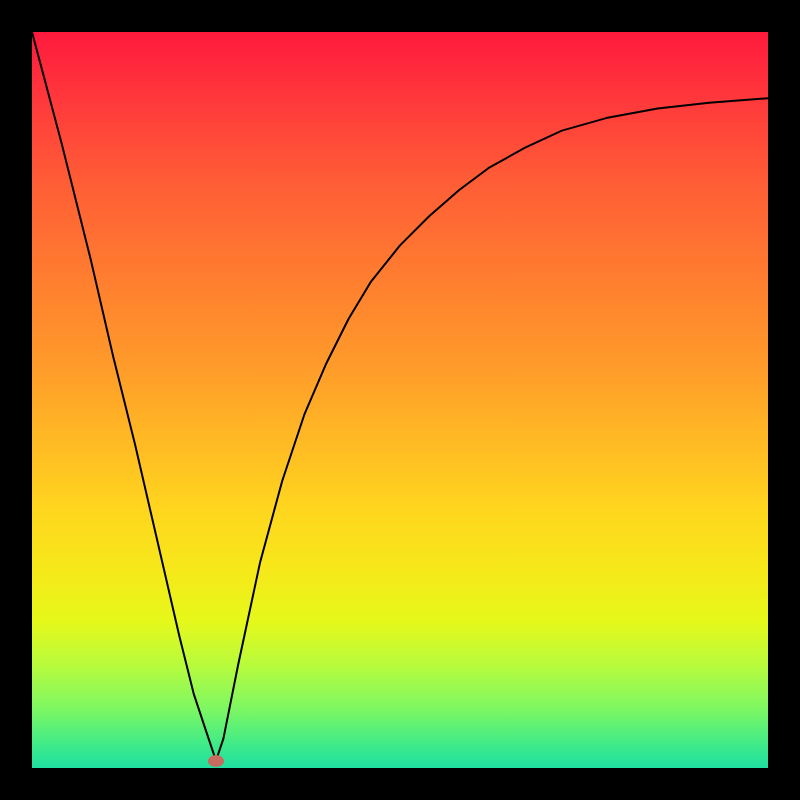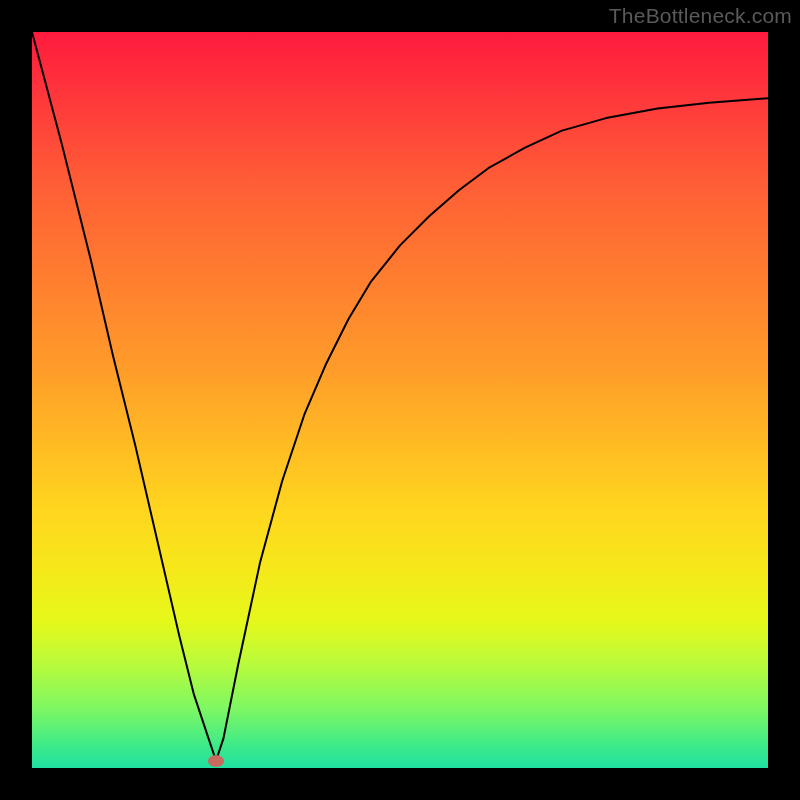--- a/index.html
+++ b/index.html
@@ -29,14 +29,13 @@
 <body>
 
 <div class="outer">
   <div class="plot">
     <div class="grad"></div>
     <svg class="curve" viewBox="0 0 736 736" preserveAspectRatio="none">
       <path id="curve-path" fill="none" stroke="#000" stroke-width="2" stroke-linejoin="round" stroke-linecap="round" d="M0.0 0.0 L29.4 110.4 L58.9 228.2 L81.0 323.8 L103.0 412.2 L125.1 507.8 L147.2 603.5 L161.9 662.4 L176.6 706.6 L184.0 728.6 L191.4 706.6 L206.1 633.0 L228.2 529.9 L250.2 449.0 L272.3 382.7 L294.4 331.2 L316.5 287.0 L338.6 250.2 L368.0 213.4 L397.4 184.0 L426.9 158.2 L456.3 136.2 L493.1 115.6 L529.9 98.6 L574.1 86.1 L625.6 76.5 L677.1 70.7 L736.0 66.2"></path>
     </svg>
     <div class="marker" id="min-marker" style="left: 184px; top: 728.64px;"></div>
   </div>
-  <div class="wm">TheBottleneck.com</div>
 </div>
 
 </body></html>

